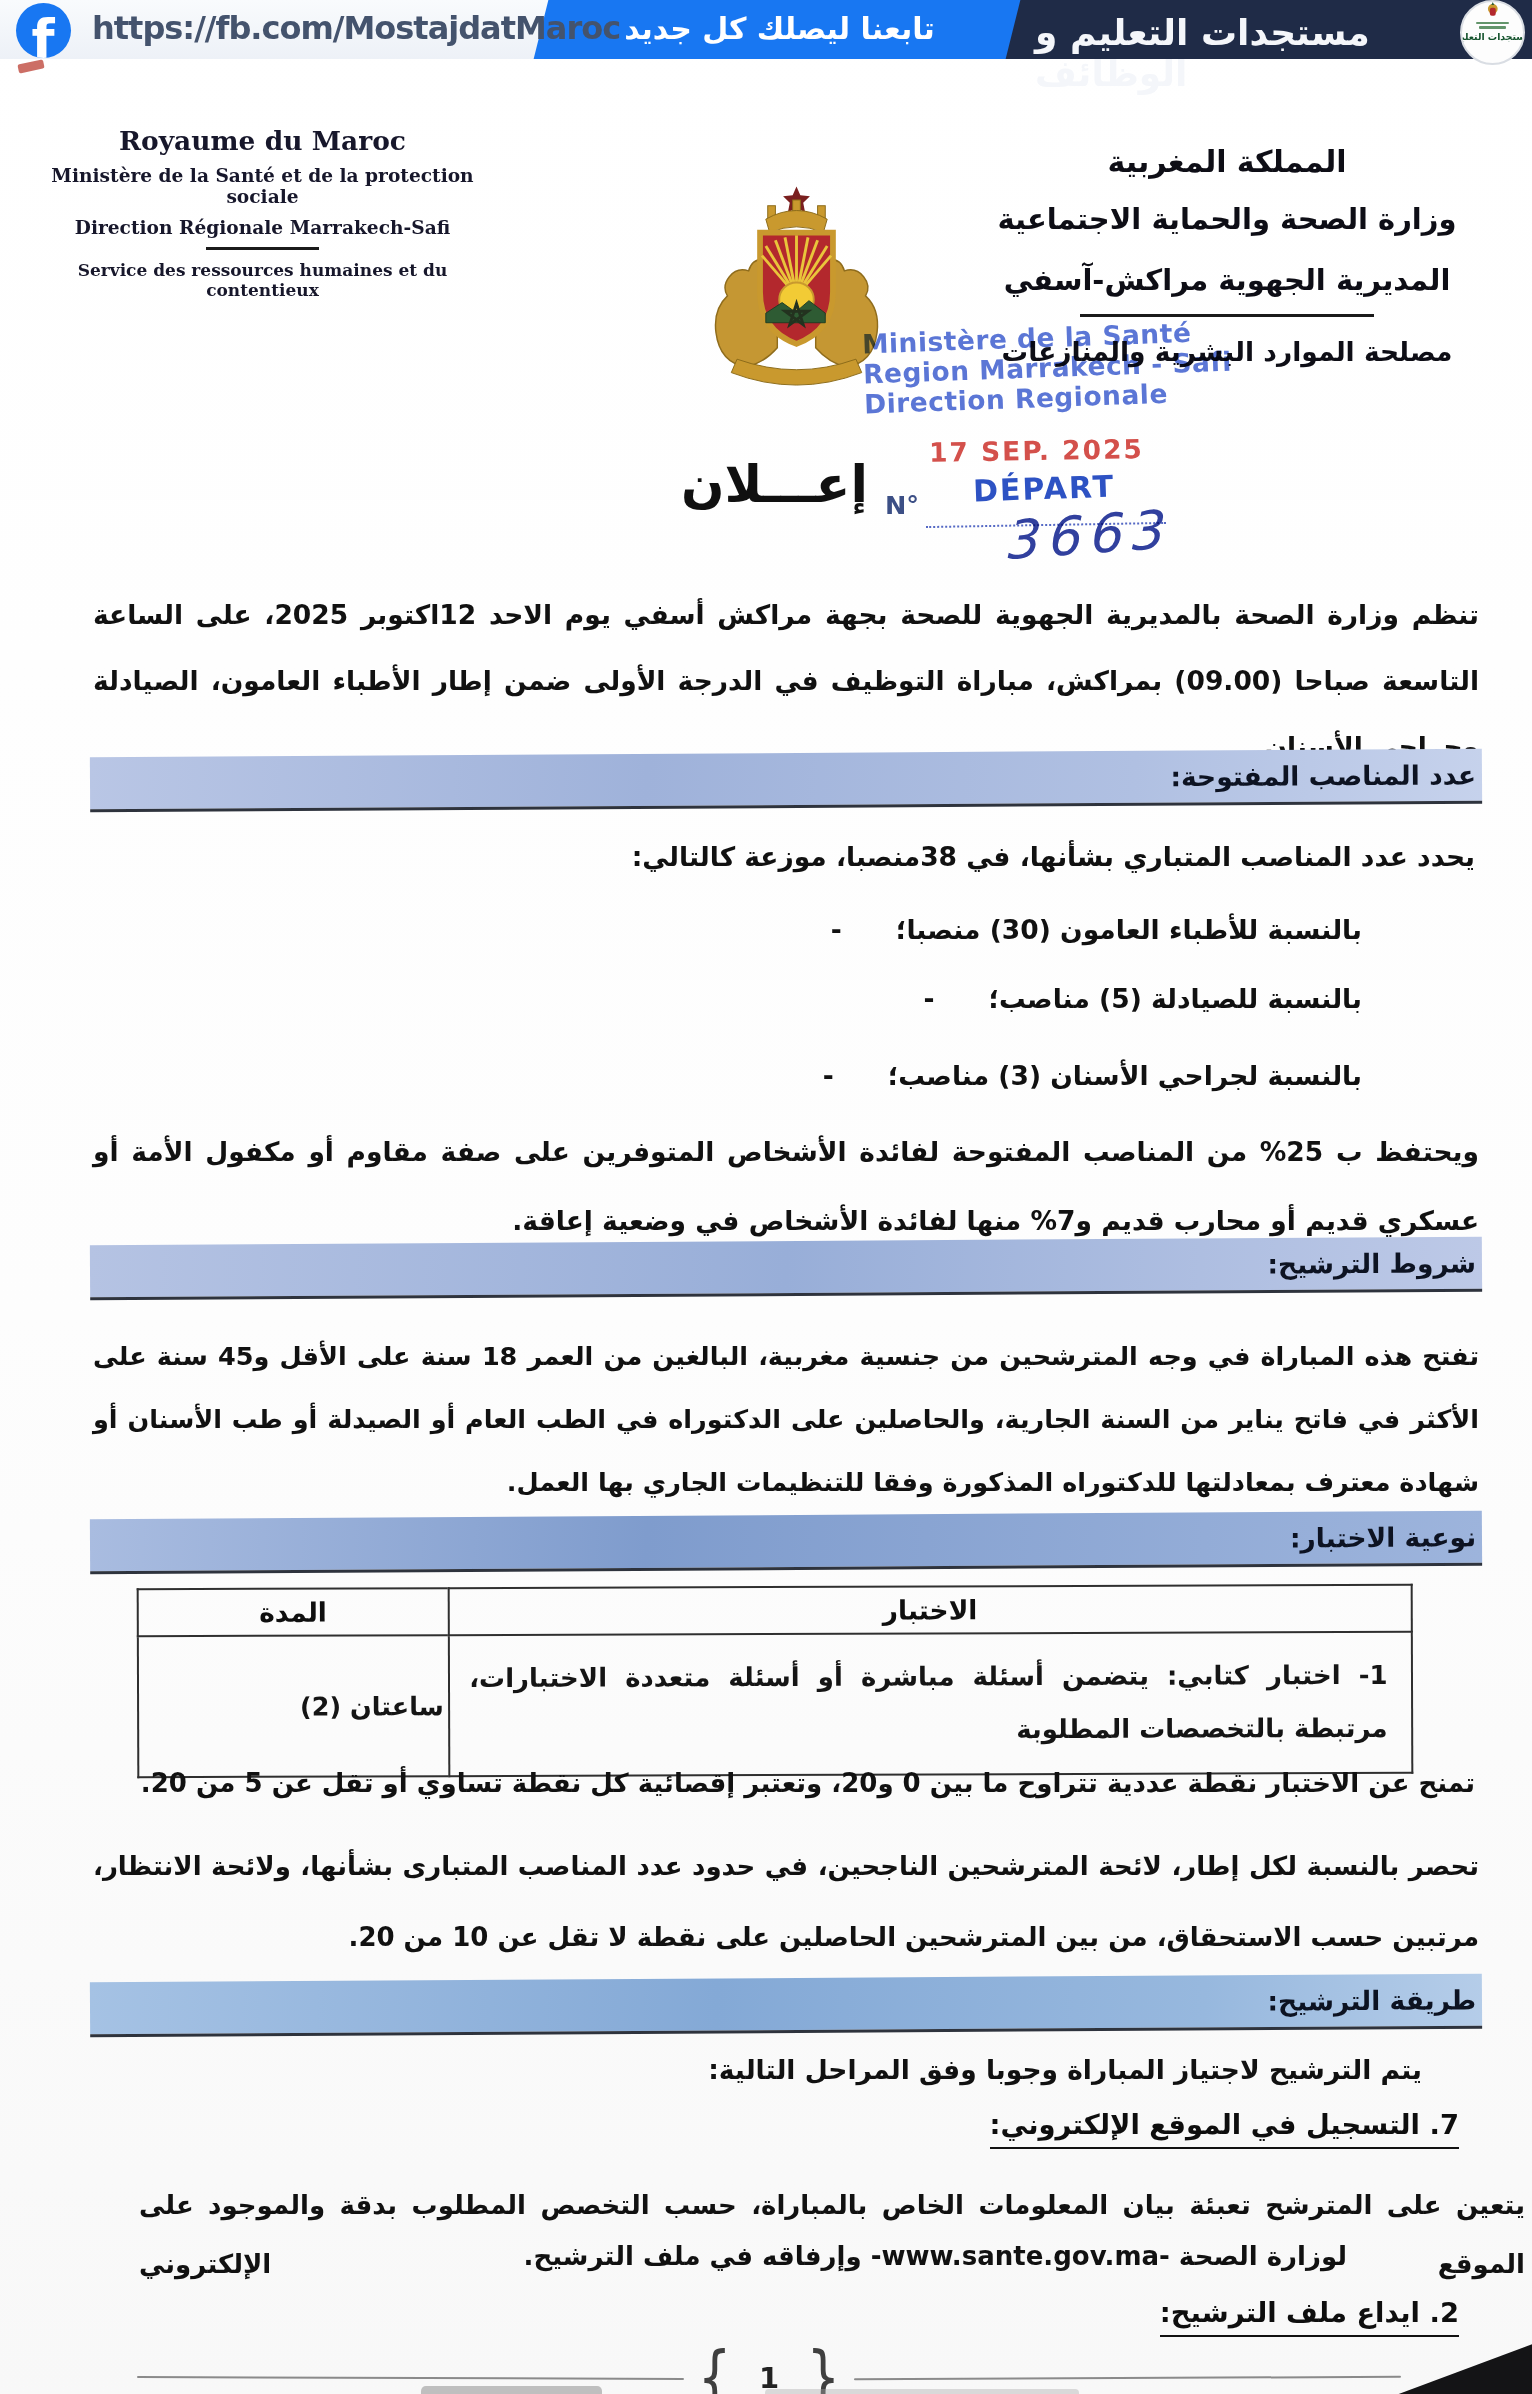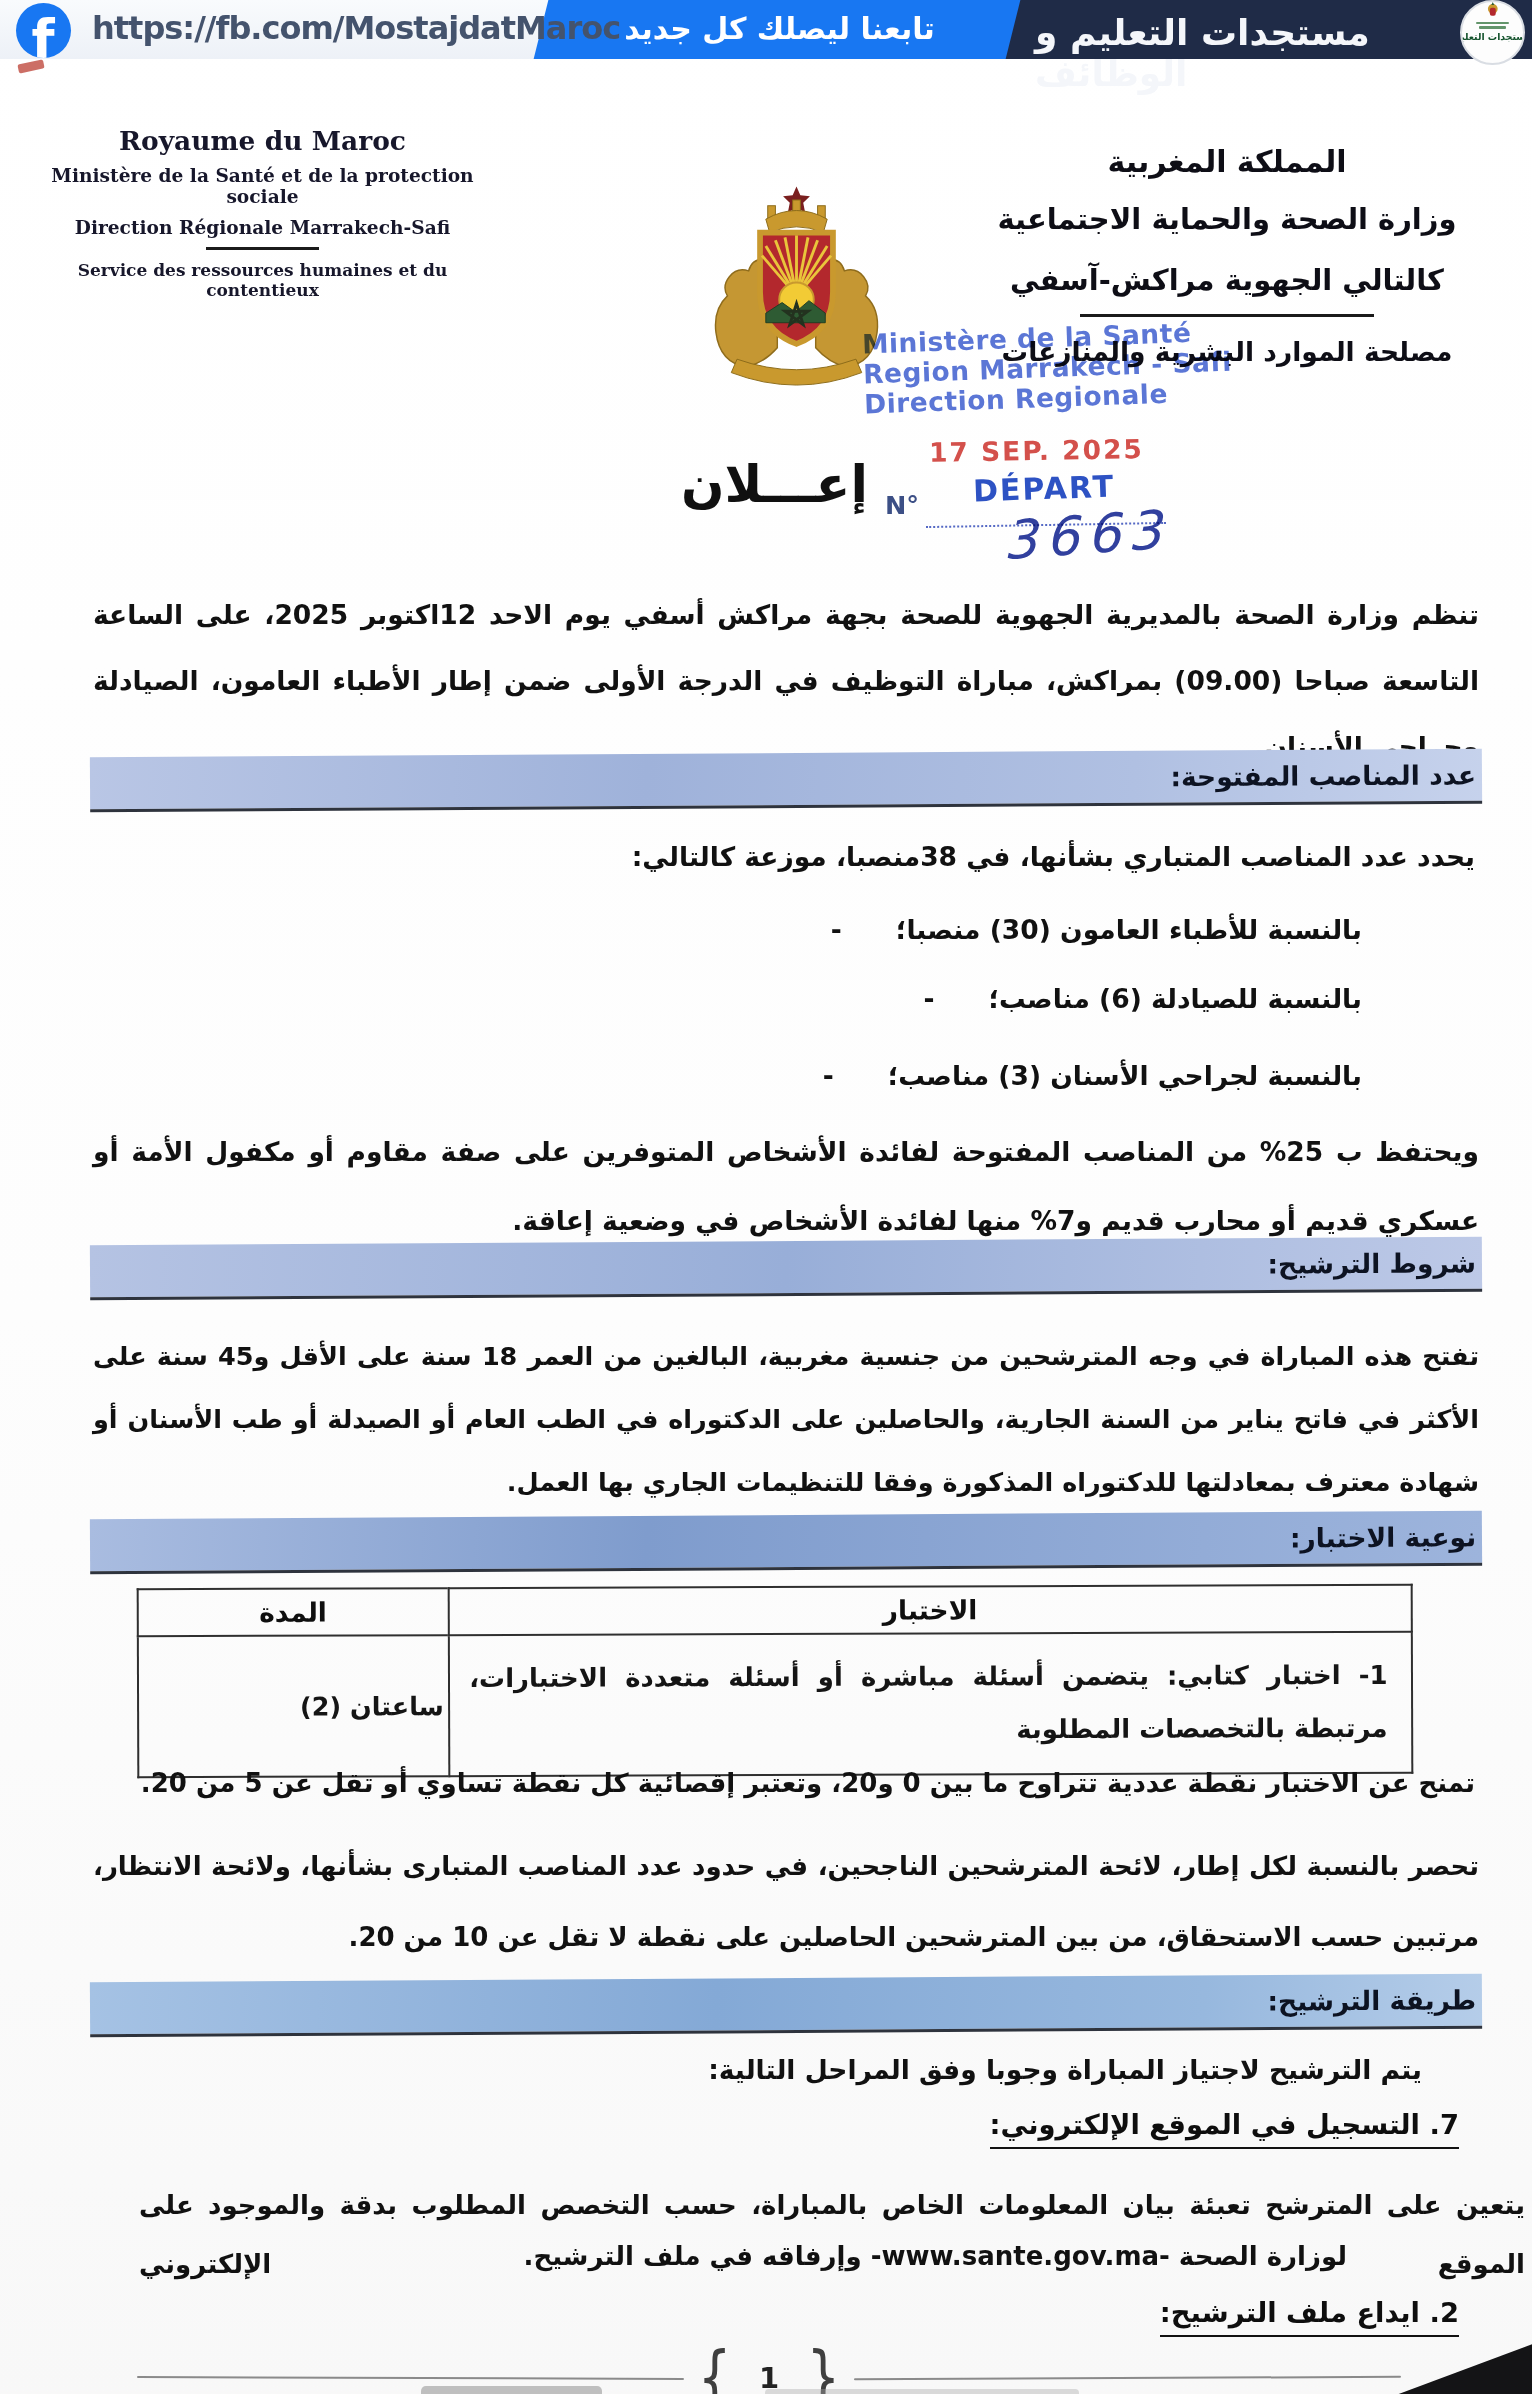--- a/index.html
+++ b/index.html
@@ -179,21 +179,21 @@
       <circle cx="110" cy="122" r="18" fill="#f2cb35" stroke="#c9992e" stroke-width="2"></circle>
       <path d="M78 136 l17 -11 14 10 14 -12 17 13 v10 h-62 z" fill="#2e5b33" stroke="#1f3d23"></path>
       <path d="M110 126 l7 22 -19 -14 h24 l-19 14 z" fill="none" stroke="#23321f" stroke-width="3"></path>
       <path d="M42 198 q68 26 136 0 l-6 -14 q-62 22 -124 0 z" fill="#c9992e" stroke="#8a6a18"></path>
     </svg>
   </div>
 
   <div class="abs ar-block ar">
     <div class="ar-k">المملكة المغربية</div>
     <div class="ar-m">وزارة الصحة والحماية الاجتماعية</div>
-    <div class="ar-d">كالتالي الجهوية مراكش-آسفي</div>
+    <div class="ar-d">المديرية الجهوية مراكش-آسفي</div>
     <div class="ar-rule"></div>
     <div class="ar-s">مصلحة الموارد البشرية والمنازعات</div>
   </div>
 
   <div class="abs stamp-office">
     <div>Ministère de la Santé</div>
     <div>Region Marrakech - Safi</div>
     <div>Direction Regionale</div>
   </div>
   <div class="abs stamp-date">17 SEP. 2025</div>
@@ -207,21 +207,21 @@
 
   <div class="bar bar1">
     <span class="bar-title">عدد المناصب المفتوحة:</span>
   </div>
   <div class="line-r" style="right:58px; top:841px; font-size:26.5px;">يحدد عدد المناصب المتباري بشأنها، في 38منصبا، موزعة كالتالي:</div>
 
   <div class="bullet" style="top:914px;">
     <span>بالنسبة للأطباء العامون (30) منصبا؛</span><span class="dash">-</span>
   </div>
   <div class="bullet" style="top:983px;">
-    <span>بالنسبة للصيادلة (6) مناصب؛</span><span class="dash">-</span>
+    <span>بالنسبة للصيادلة (5) مناصب؛</span><span class="dash">-</span>
   </div>
   <div class="bullet" style="top:1052px;margin-top:8px;">
     <span>بالنسبة لجراحي الأسنان (3) مناصب؛</span><span class="dash">-</span>
   </div>
 
   <div class="par" style="top:1117px; font-size:26.5px; line-height:69px;">ويحتفظ ب 25% من المناصب المفتوحة لفائدة الأشخاص المتوفرين على صفة مقاوم أو مكفول الأمة أو عسكري قديم أو محارب قديم و7% منها لفائدة الأشخاص في وضعية إعاقة.</div>
 
   <div class="bar bar2">
     <span class="bar-title">شروط الترشيح:</span>
   </div>

